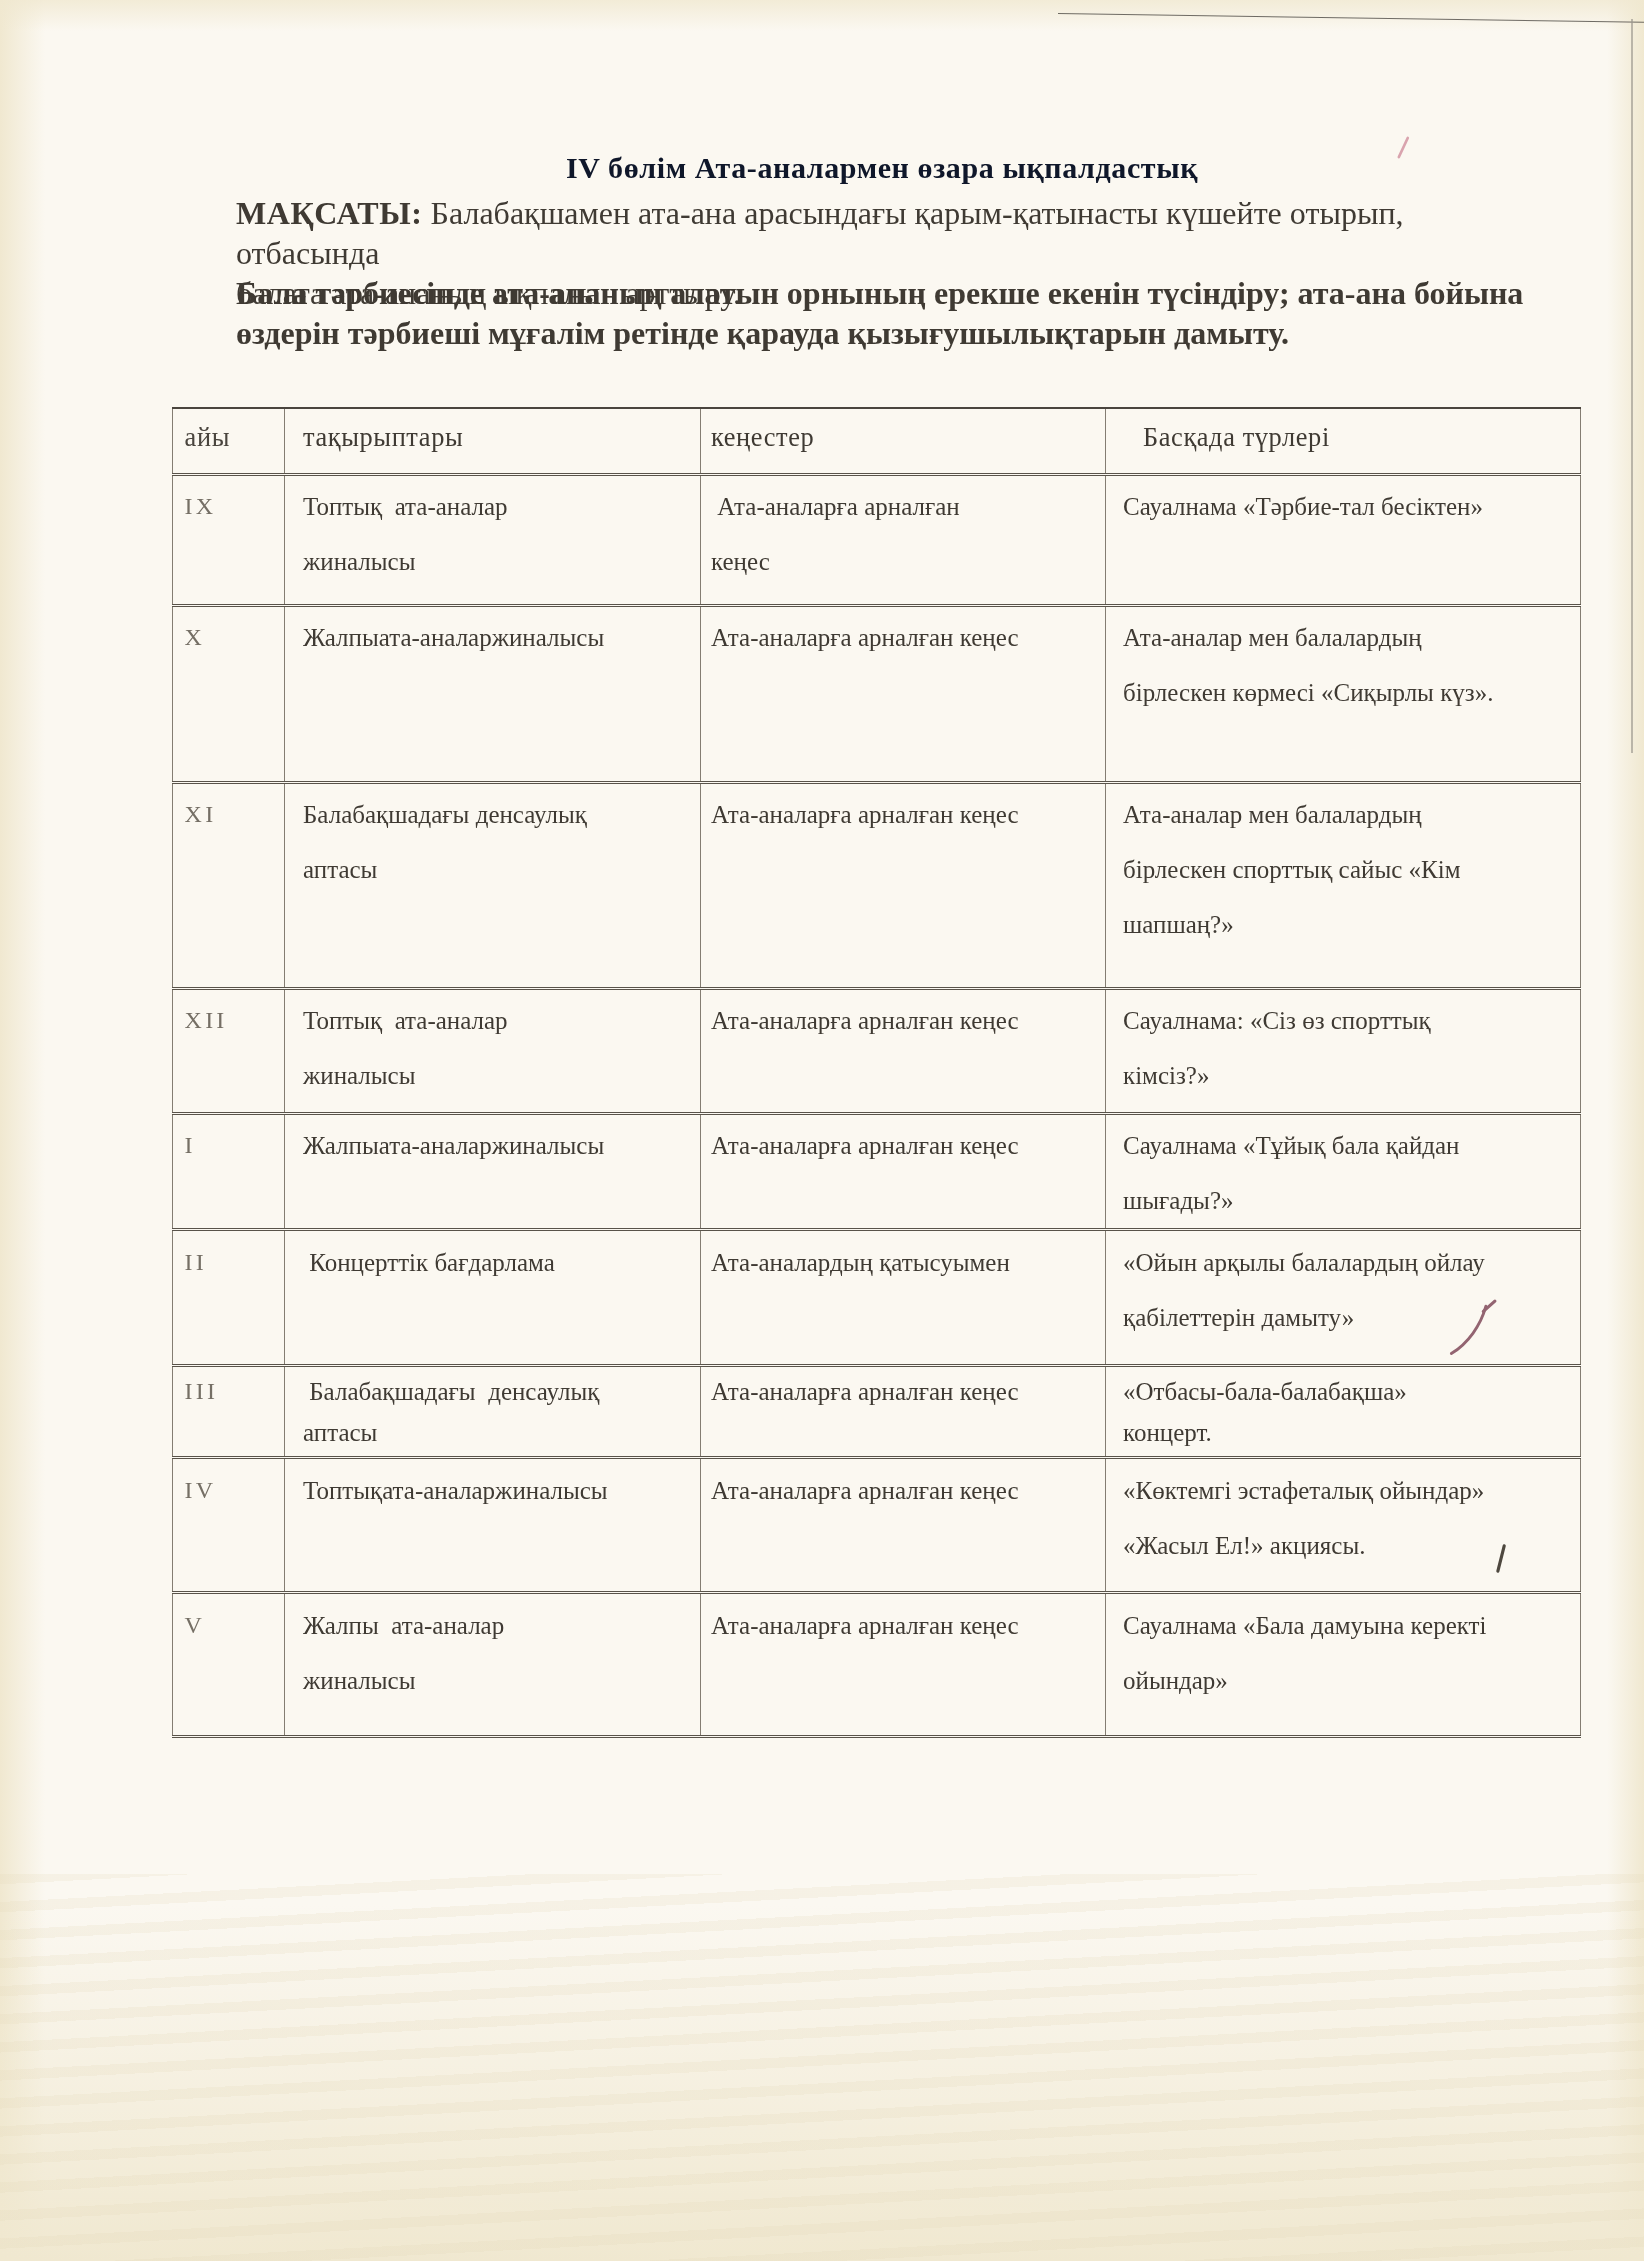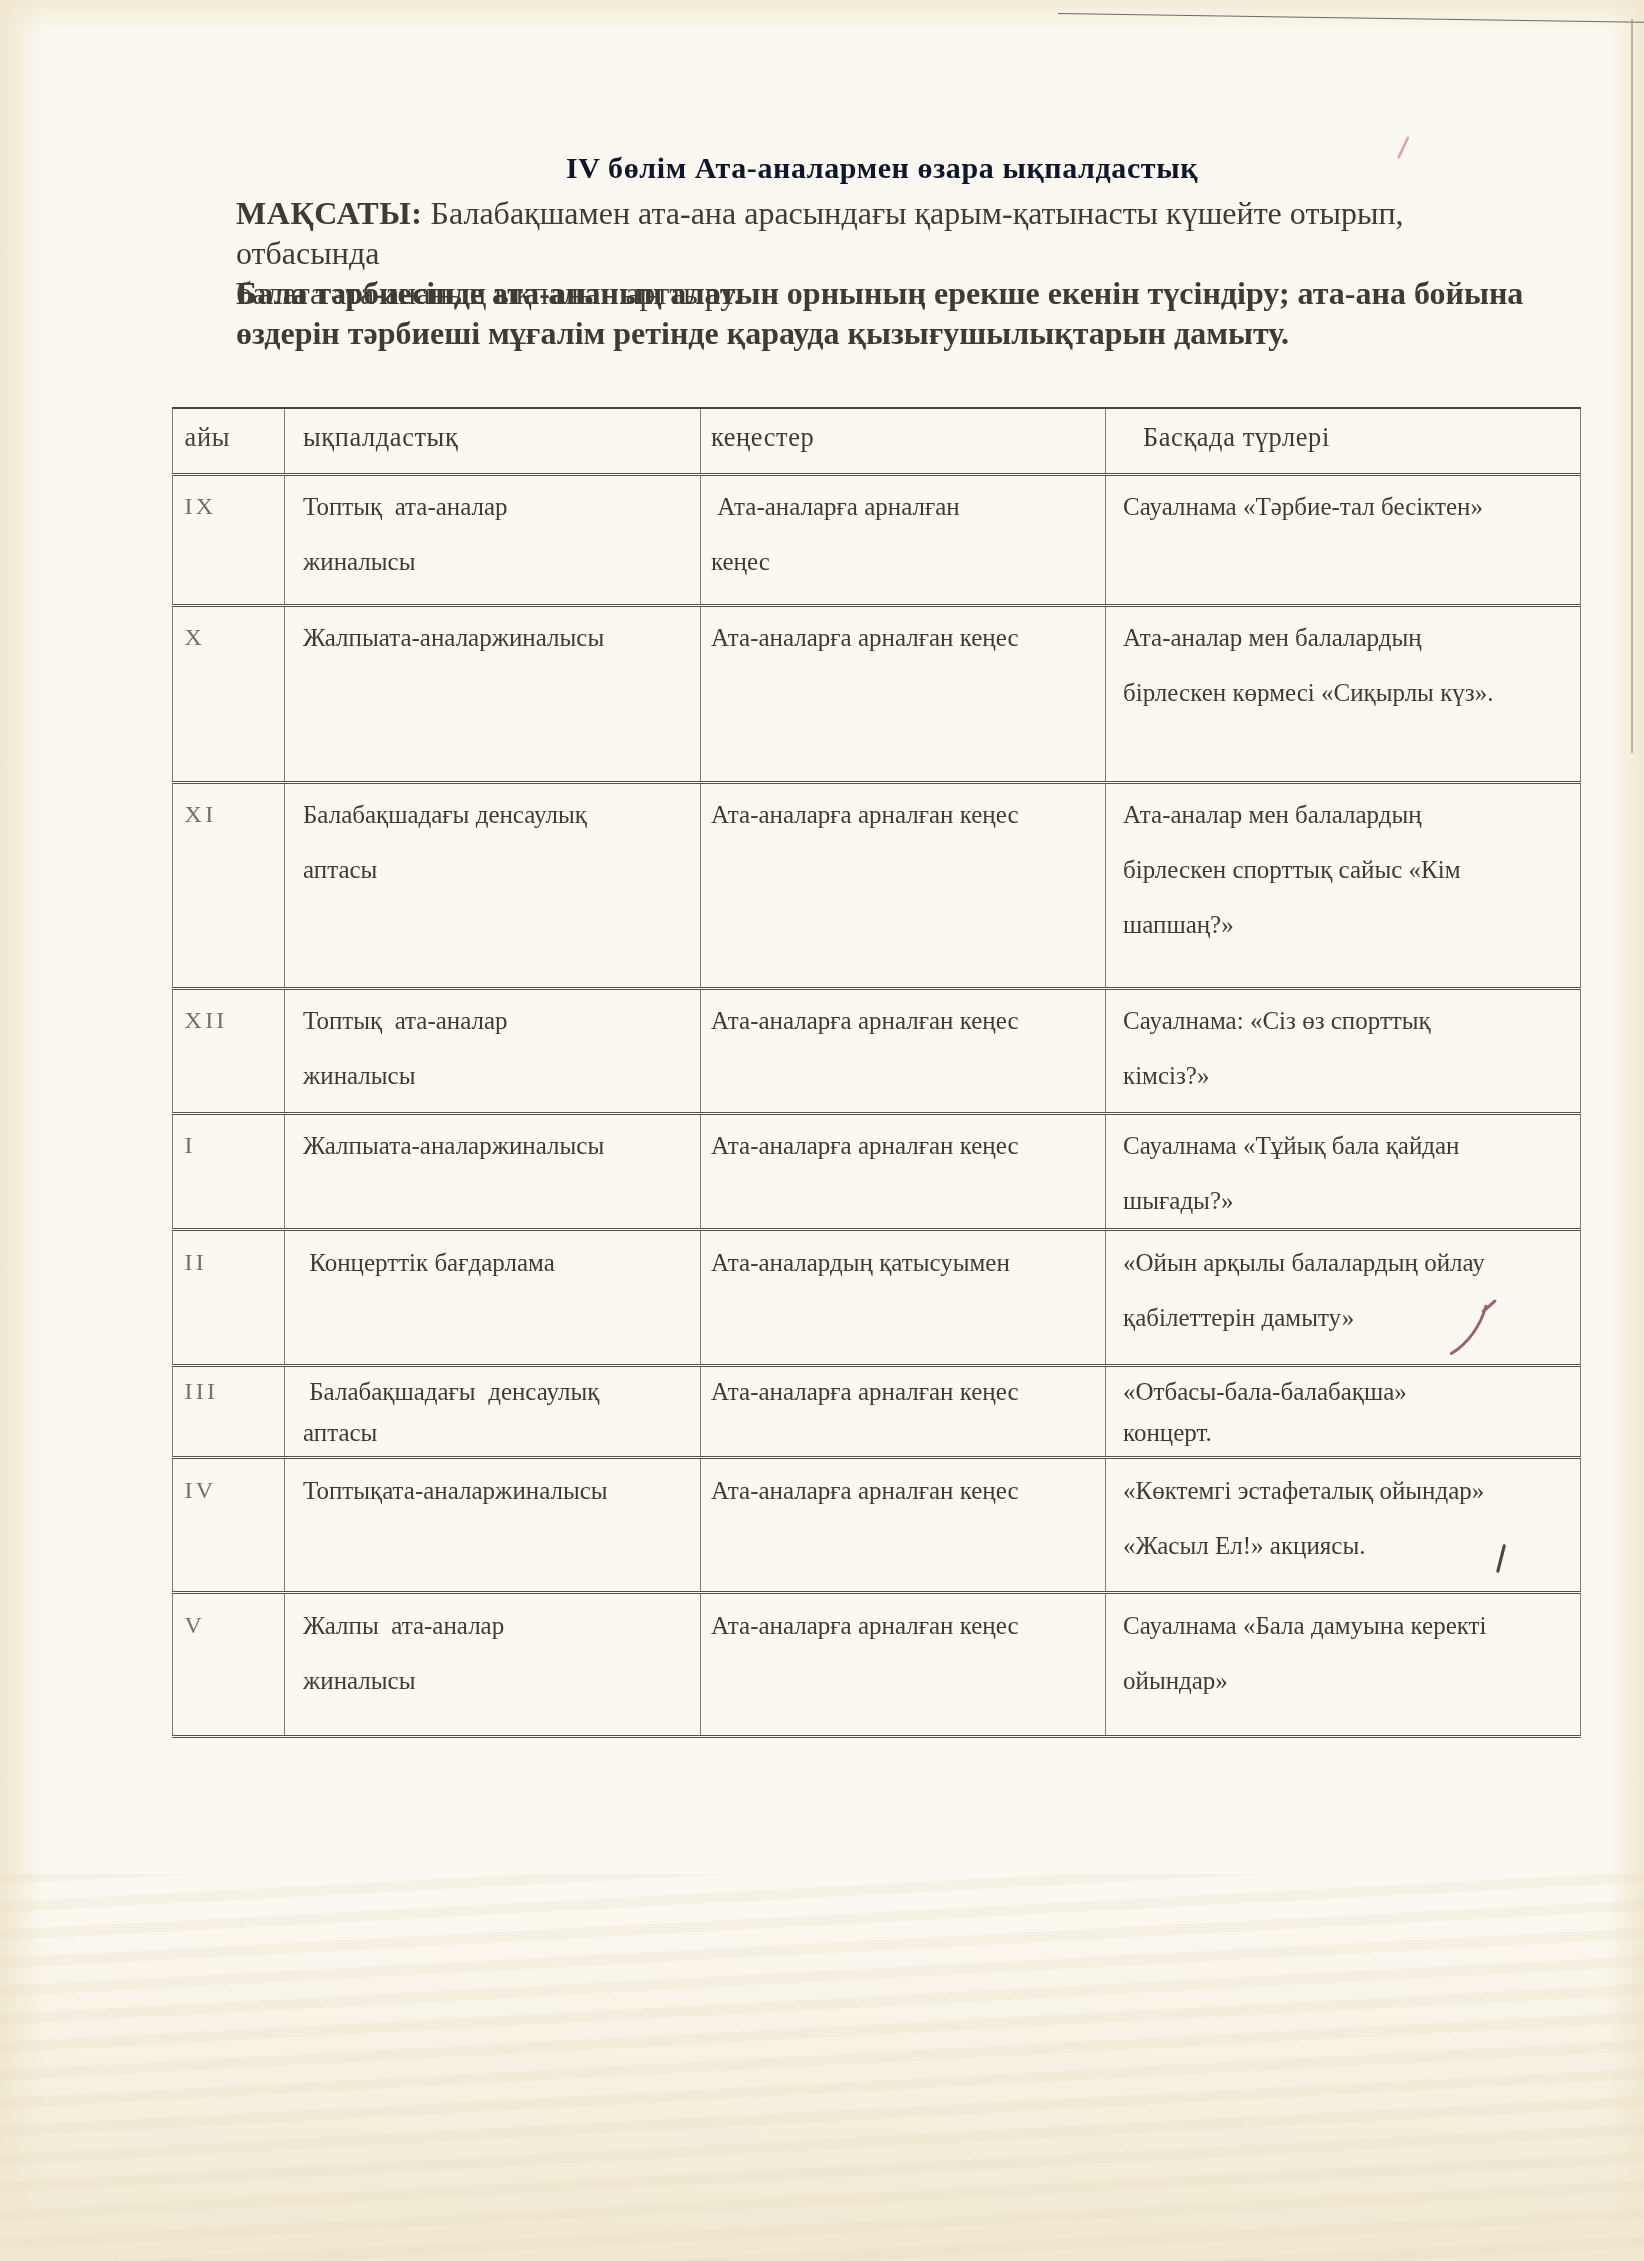--- a/index.html
+++ b/index.html
@@ -90,21 +90,21 @@
   <table class="schedule">
     <colgroup>
         <col class="c1">
         <col class="c2">
         <col class="c3">
         <col class="c4">
       </colgroup>
     <tbody>
         <tr class="hdr" style="height:66px">
       <th>айы</th>
-      <th>ықпалдастық</th>
+      <th>тақырыптары</th>
       <th>кеңестер</th>
       <th class="b">Басқада түрлері</th>
     </tr>
     <tr style="height:131px">
       <td>IX</td>
       <td>Топтық&nbsp; ата-аналар
 жиналысы</td>
       <td>&nbsp;Ата-аналарға арналған
 кеңес</td>
       <td>Сауалнама «Тәрбие-тал бесіктен»</td>

